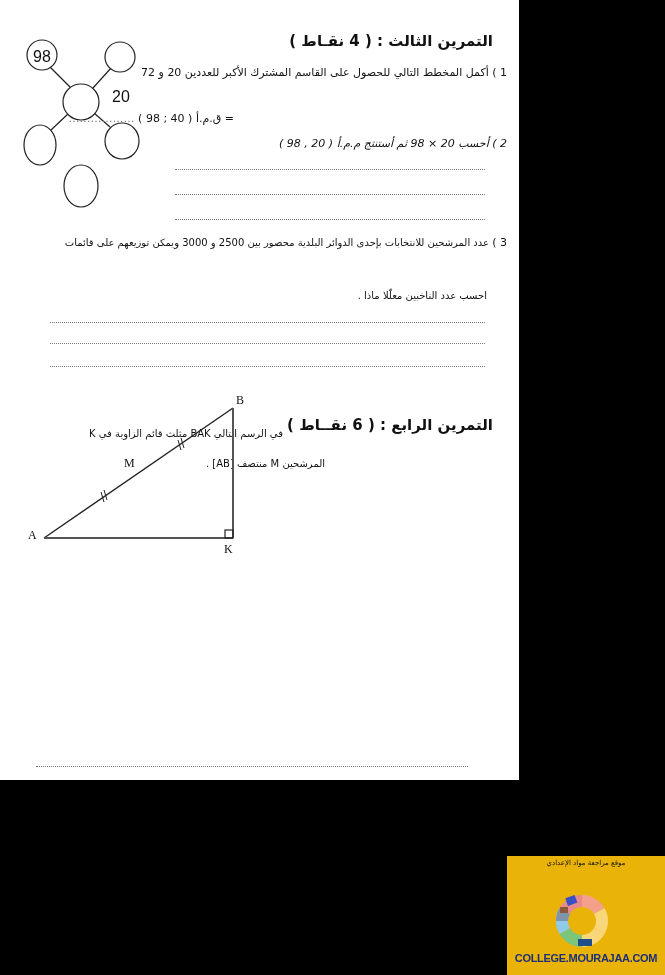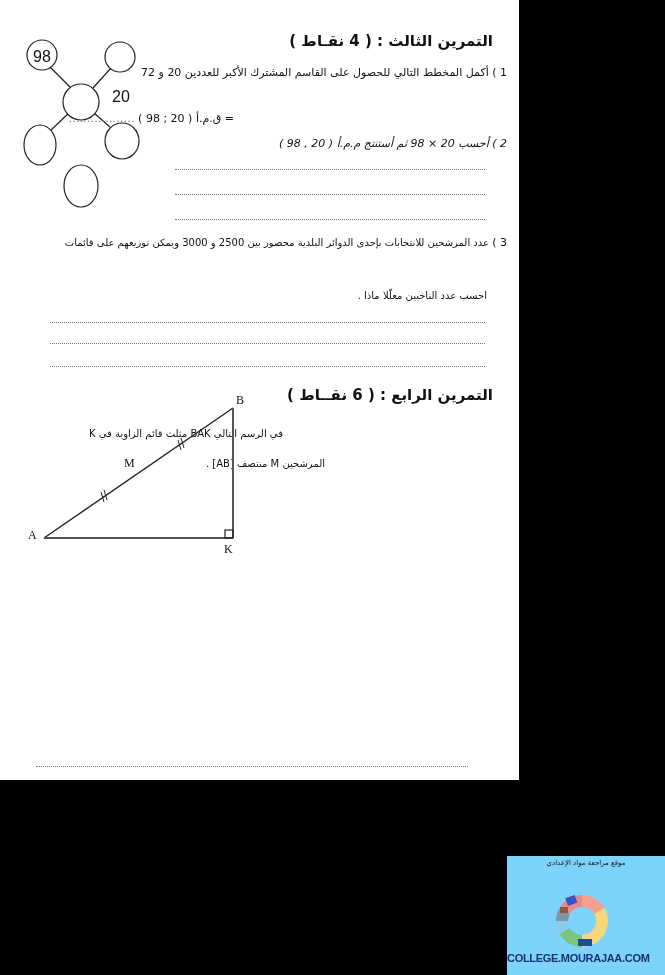--- a/index.html
+++ b/index.html
@@ -15,24 +15,24 @@
     font-family: "DejaVu Sans", sans-serif; white-space: nowrap;
   }
   .title { font-weight: bold; font-size: 15px; }
   .body { font-size: 11px; }
   .dots {
     position: absolute; height: 0; border-top: 1px dotted #777;
   }
   svg { position: absolute; left: 0; top: 0; }
   .lbl { position: absolute; font-family: "Liberation Serif", serif; font-size: 12px; color: #111; }
   .logo-box {
-    position: absolute; left: 507px; top: 856px; width: 158px; height: 119px; background: #7dd3fc;
+    position: absolute; left: 507px; top: 856px; width: 158px; height: 119px; background: #eab308;
   }
   .logo-text {
-    position: absolute; left: 0; width: 142px; top: 96px; text-align: center;
+    position: absolute; left: 0; width: 158px; top: 96px; text-align: center;
     font-family: "Liberation Sans", sans-serif; font-weight: bold; font-size: 11px;
     color: #1c2f7a; letter-spacing: -0.3px;
   }
   .logo-arc {
     position: absolute; left: 20px; top: 3px; width: 118px; text-align: center;
     font-size: 7px; direction: rtl; color: #111;
   }
 </style>
 </head>
 <body>
@@ -57,21 +57,21 @@
   <span class="lbl" style="left:112px;top:50px;font-family:'Liberation Sans',sans-serif;font-size:16px;margin-top:38px;">20</span>
 
   <div class="ar title" style="right:26px;top:32px;">التمرين الثالث : ( 4 نقـاط )</div>
 
   <div class="ar body" style="right:12px;top:66px;">
     <span>1 )</span>
     <span>أكمل المخطط التالي للحصول على القاسم المشترك الأكبر للعددين 20 و 72</span>
   </div>
 
   <div class="ar body" style="right:285px;top:112px;">
-    <span>= ق.م.أ ( 20 ; 98 )</span>
+    <span>= ق.م.أ ( 40 ; 98 )</span>
     <span style="color:#777">………………</span>
   </div>
 
   <div class="ar body" style="right:12px;top:137px;font-style:italic;">
     <span>2 )</span>
     <span>أحسب 20 × 98 ثم أستنتج م.م.أ ( 20 , 98 )</span>
   </div>
 
   <div class="dots" style="left:175px;width:310px;top:169px;"></div>
   <div class="dots" style="left:175px;width:310px;top:194px;"></div>
@@ -80,21 +80,21 @@
   <div class="ar body" style="right:12px;top:236px;font-size:10px;">
     <span style="font-size:11px;">3 )</span>
     <span>عدد المرشحين للانتخابات بإحدى الدوائر البلدية محصور بين 2500 و 3000 ويمكن توزيعهم على قائمات</span>
   </div>
   <div class="ar body" style="right:32px;top:290px;font-size:10px;">احسب عدد الناخبين معلّلا ماذا .</div>
 
   <div class="dots" style="left:50px;width:435px;top:322px;"></div>
   <div class="dots" style="left:50px;width:435px;top:343px;"></div>
   <div class="dots" style="left:50px;width:435px;top:366px;"></div>
 
-  <div class="ar title" style="right:26px;top:386px;margin-left:6px;">التمرين الرابع : ( 6 نقــاط )</div>
+  <div class="ar title" style="right:26px;top:416px;margin-left:6px;">التمرين الرابع : ( 6 نقــاط )</div>
   <div class="ar body" style="right:236px;top:428px;font-size:10px;">في الرسم التالي BAK مثلث قائم الزاوية في K</div>
   <div class="ar body" style="right:194px;top:458px;font-size:10px;">المرشحين M منتصف [AB] .</div>
 
   <svg width="260" height="570">
     <g stroke="#222" stroke-width="1.4" fill="none">
       <line x1="44" y1="538" x2="233" y2="408"></line>
       <line x1="233" y1="408" x2="233" y2="538" stroke="#555" stroke-width="2"></line>
       <line x1="44" y1="538" x2="233" y2="538" stroke="#555" stroke-width="2.2"></line>
       <rect x="225" y="530" width="8" height="8" stroke-width="1.2"></rect>
 

